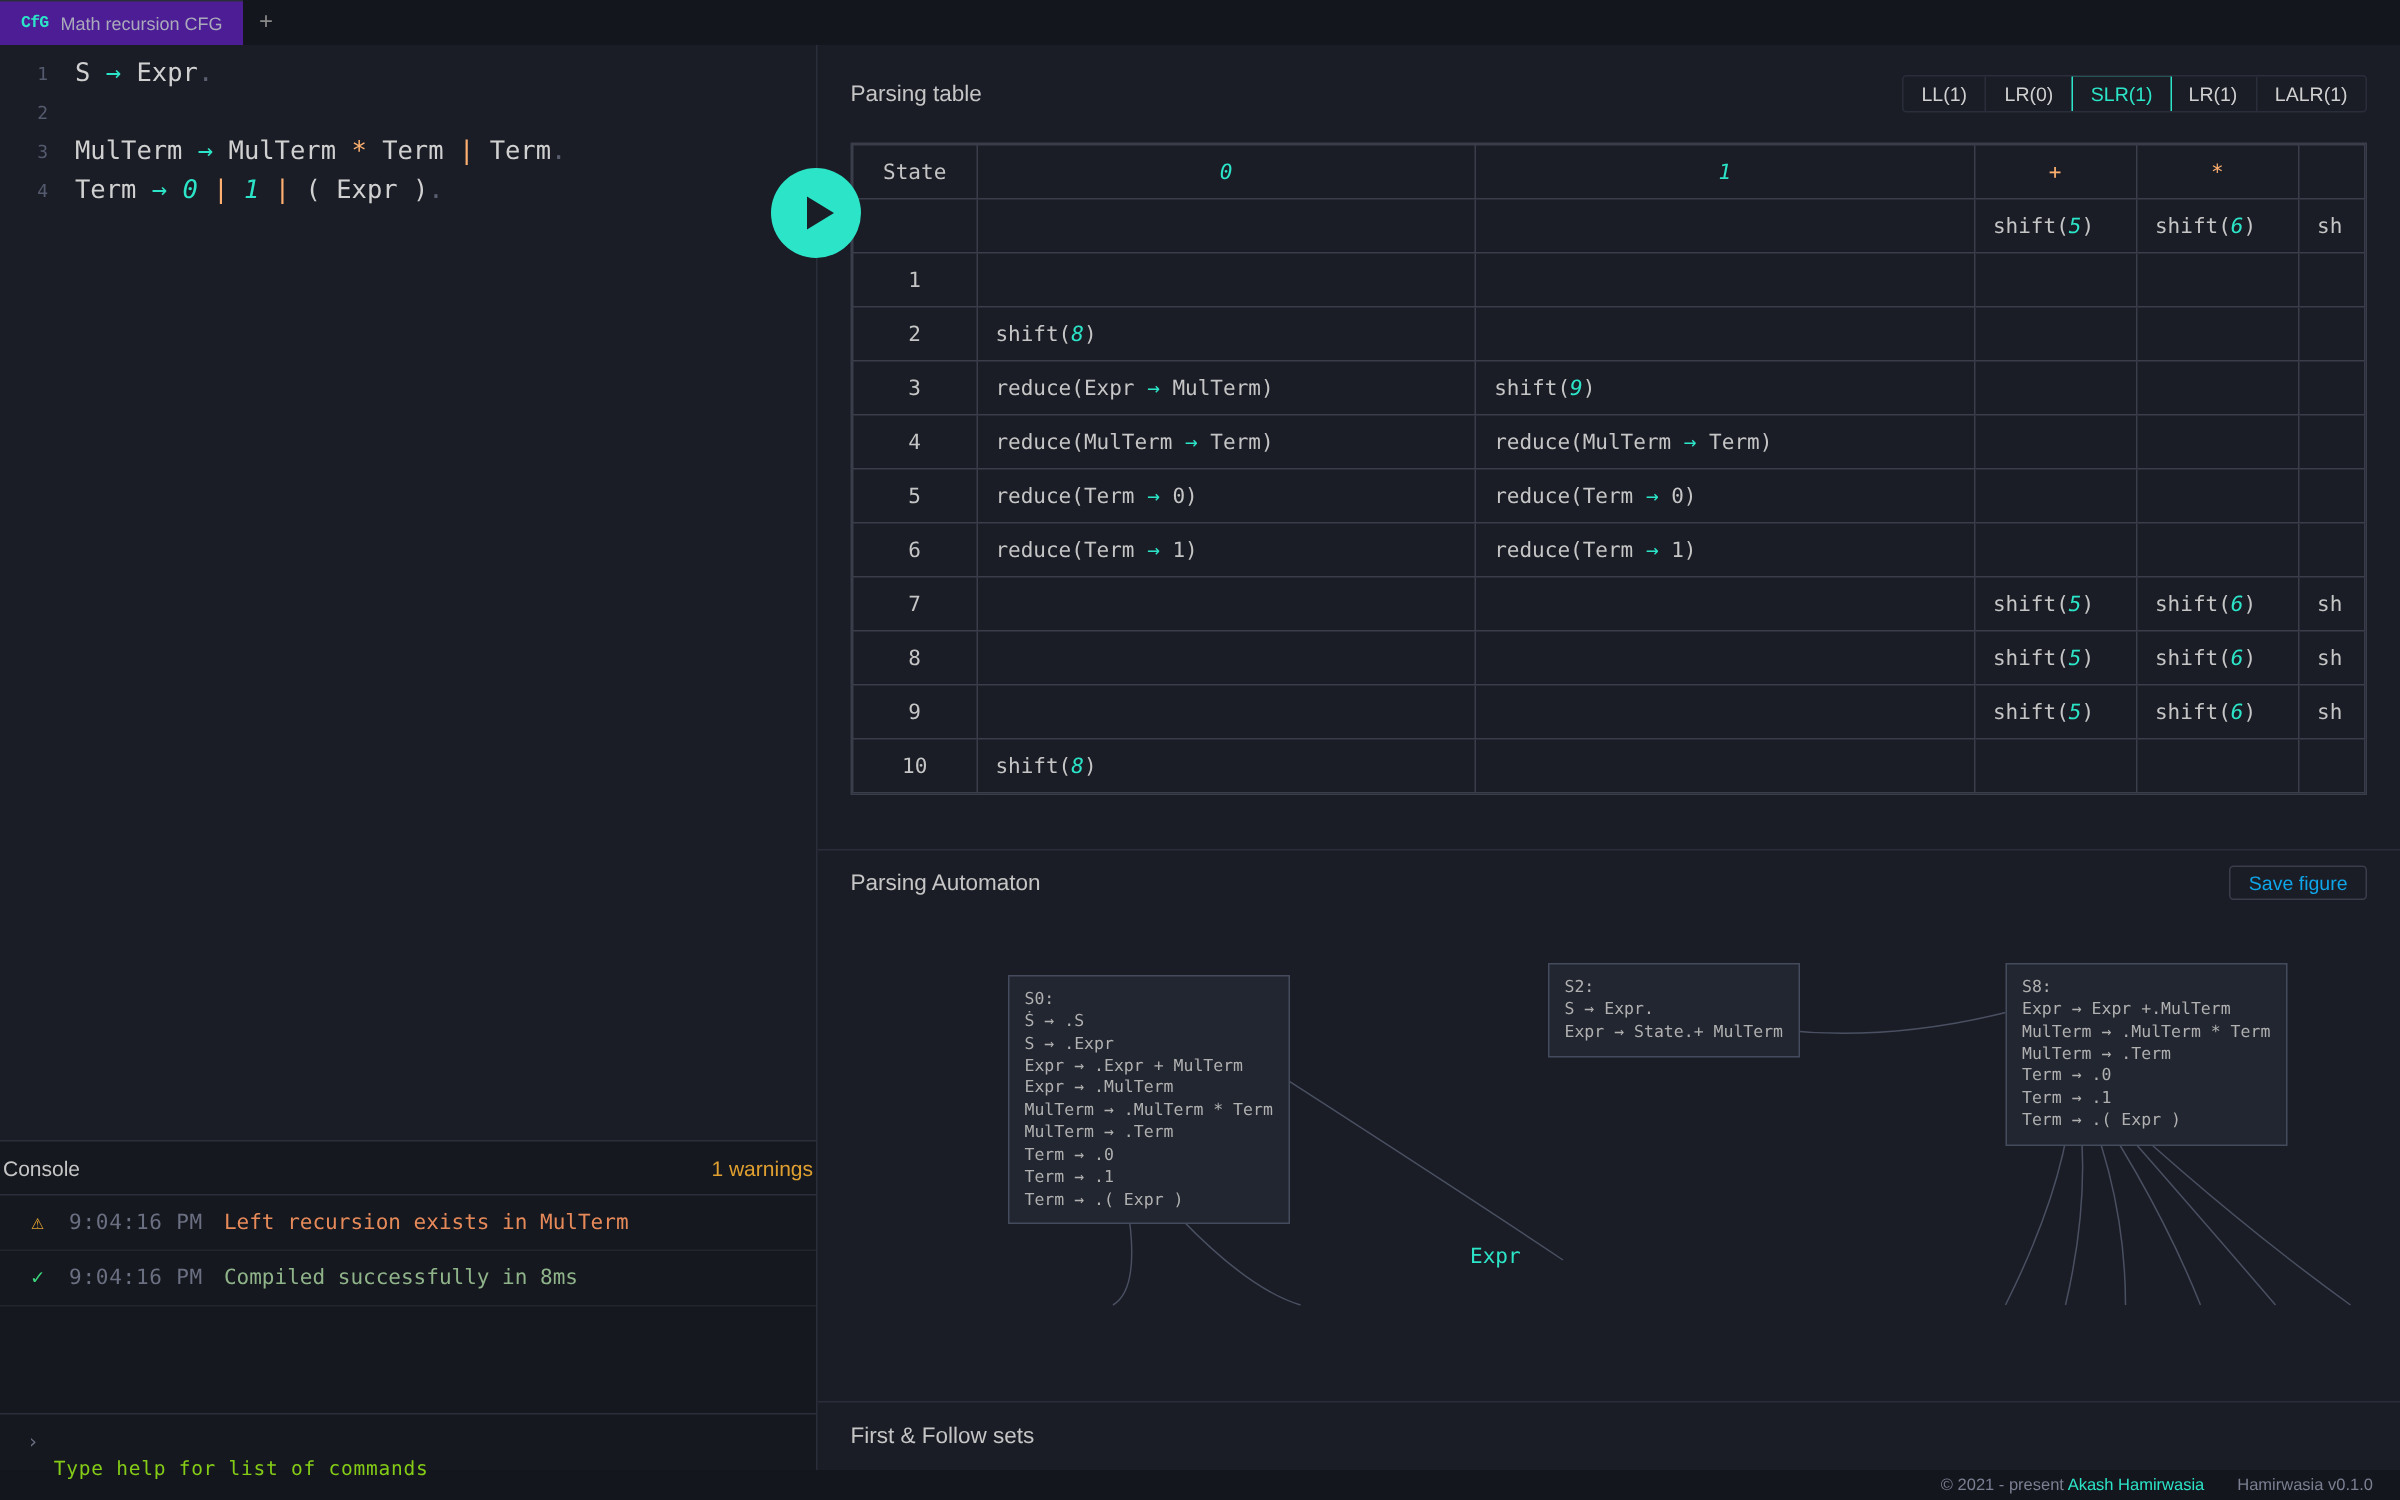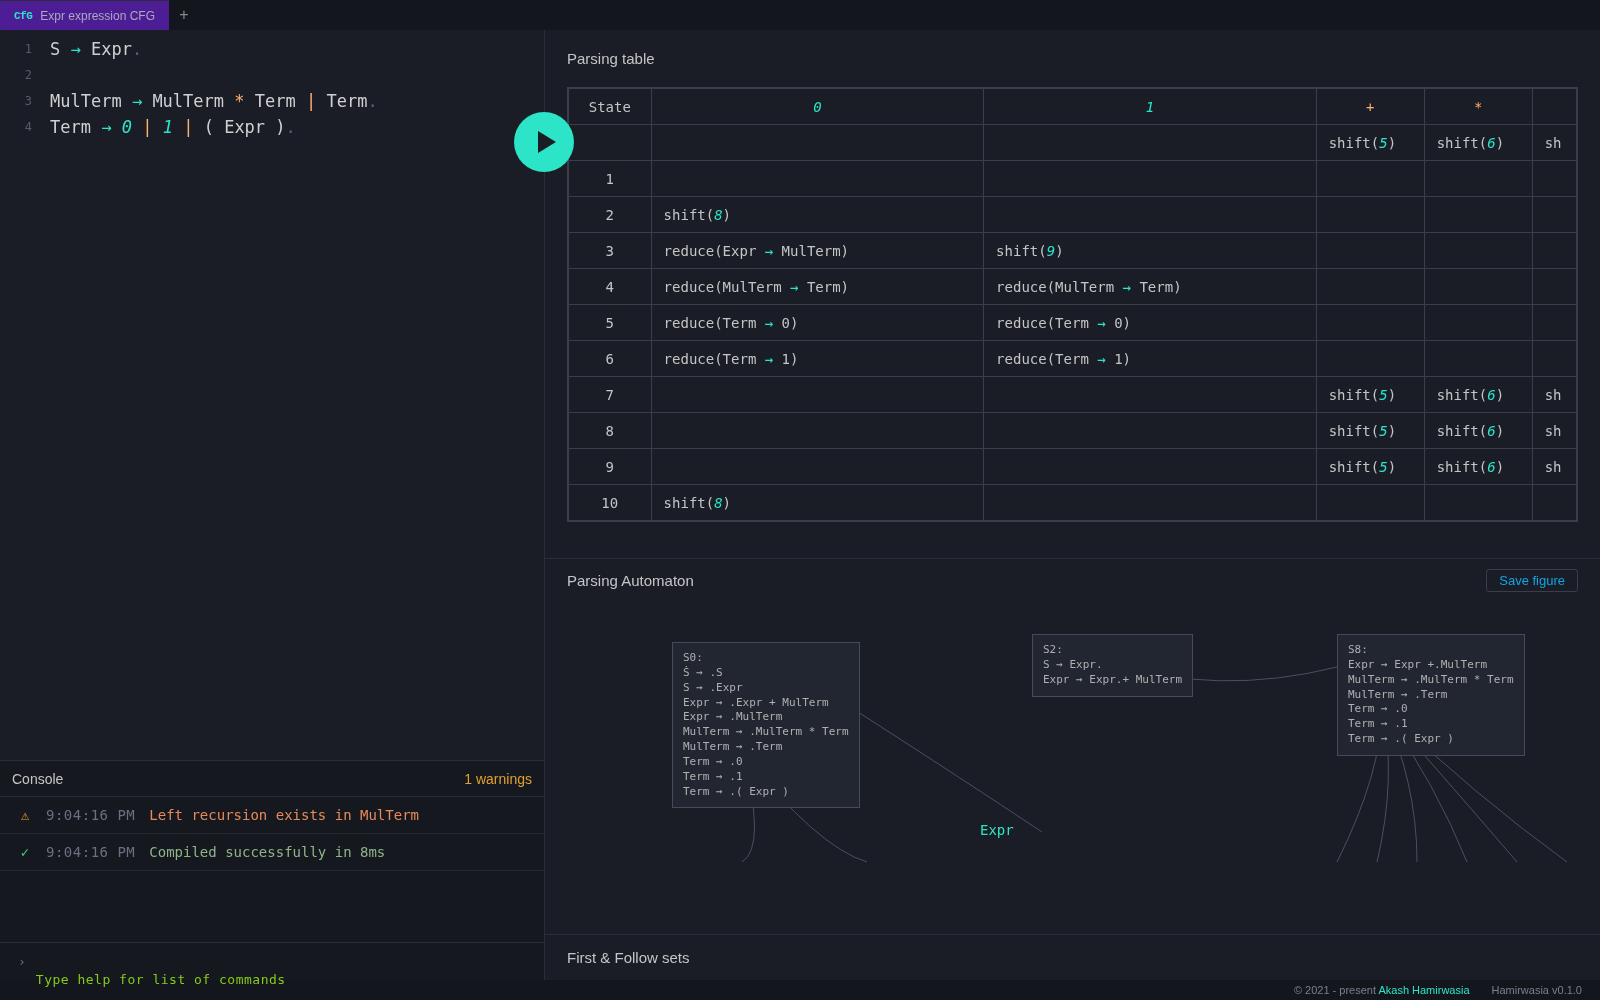--- a/index.html
+++ b/index.html
@@ -106,21 +106,21 @@
   background: #16181f;
   border-top: 1px solid #2a2e3a;
   display: flex;
   flex-direction: column;
 }
 .console-header {
   height: 36px;
   display: flex;
   align-items: center;
   justify-content: space-between;
-  padding: 0 12px;
+  padding: 0 2px;
   border-bottom: 1px solid #2a2e3a;
 }
 .console-title { color: #c5c5c5; font-size: 14px; }
 .console-warn-badge { color: #e0a030; font-size: 14px; }
 .console-body { flex: 1; overflow: auto; font-family: 'Menlo', monospace; font-size: 14px; }
 .console-row {
   display: flex;
   align-items: center;
   gap: 14px;
   padding: 10px 18px;
@@ -252,21 +252,21 @@
   gap: 22px;
 }
 .footer a { color: #2ce5c8; text-decoration: none; }
 </style>
 </head>
 <body>
 
 <div class="topbar">
   <div class="tab">
     <span class="tab-icon">CfG</span>
-    <span class="tab-label">Expr expression CFG</span>
+    <span class="tab-label">Math recursion CFG</span>
   </div>
   <div class="tab-add">+</div>
 </div>
 
 <div class="main">
   <div class="left">
     <div class="editor">
       <div class="line">
           <span class="gutter">1</span>
           <span class="code"><span class="tkn-nt">S </span><span class="tkn-arrow">→</span><span class="tkn-nt"> Expr</span><span class="tkn-dot">.</span></span>
@@ -305,20 +305,27 @@
         <span class="prompt-caret">›</span>
         <span class="console-placeholder">Type help for list of commands</span>
       </div>
     </div>
   </div>
 
   <div class="right">
     <div class="section">
       <div class="section-head">
         <span class="section-title">Parsing table</span>
+        <div class="tab-group">
+          <span class="tab-btn">LL(1)</span>
+          <span class="tab-btn">LR(0)</span>
+          <span class="tab-btn active">SLR(1)</span>
+          <span class="tab-btn">LR(1)</span>
+          <span class="tab-btn">LALR(1)</span>
+        </div>
       </div>
       <div class="ptable">
         <table>
           <tbody>
               <tr>
             <th>State</th>
             <th class="col-0"><span class="tkn-num">0</span></th>
             <th class="col-1"><span class="tkn-num">1</span></th>
             <th class="col-sym"><span class="tkn-op">+</span></th>
             <th class="col-sym"><span class="tkn-op">*</span></th>
@@ -444,21 +451,21 @@
 S → .Expr
 Expr → .Expr + MulTerm
 Expr → .MulTerm
 MulTerm → .MulTerm * Term
 MulTerm → .Term
 Term → .0
 Term → .1
 Term → .( Expr )</div>
         <div class="gnode" style="left:465px; top:22px">S2:
 S → Expr.
-Expr → Expr.+ MulTerm</div>
+Expr → State.+ MulTerm</div>
         <div class="gnode" style="left:770px; top:22px">S8:
 Expr → Expr +.MulTerm
 MulTerm → .MulTerm * Term
 MulTerm → .Term
 Term → .0
 Term → .1
 Term → .( Expr )</div>
         <div class="edge-label" style="left:413px; top:210px">Expr</div>
       </div>
     </div>

